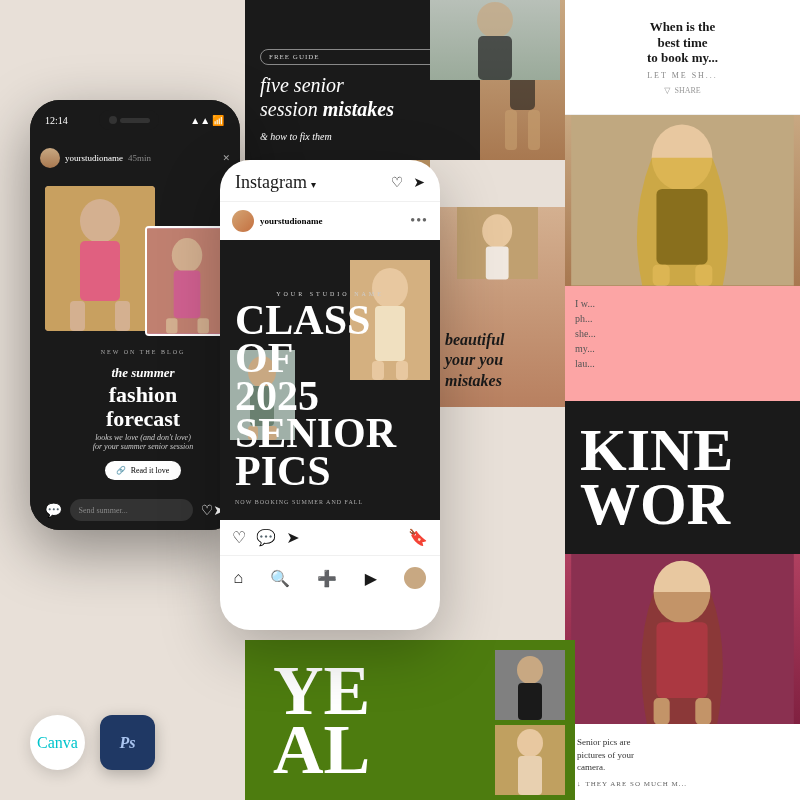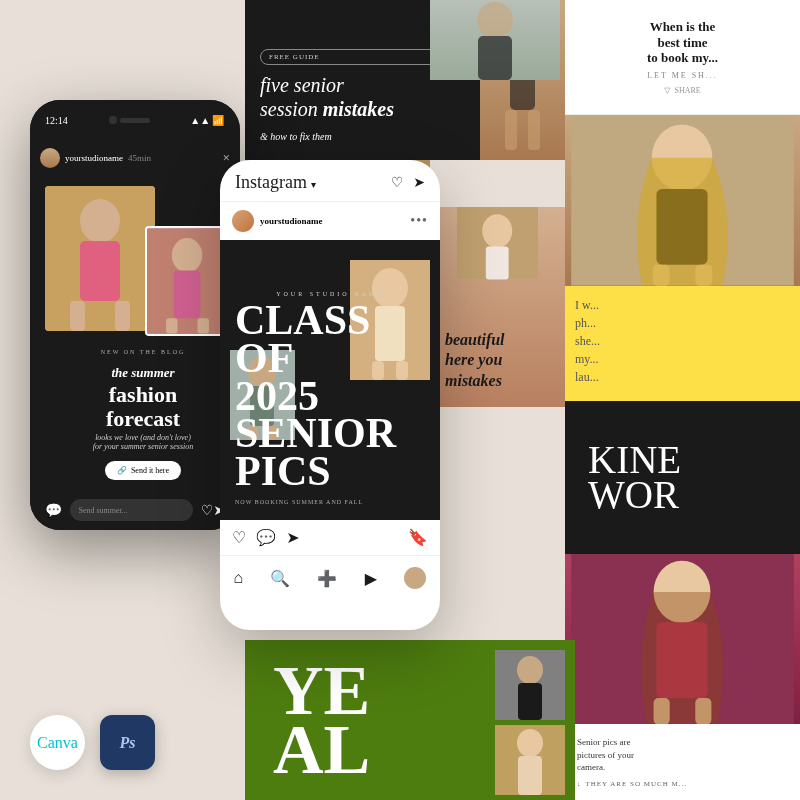--- a/index.html
+++ b/index.html
@@ -410,26 +410,25 @@
       height: 160px;
       background: #1a1a1a;
       display: flex;
       flex-direction: column;
       justify-content: center;
       padding: 15px;
       overflow: hidden;
     }
 
     .kind-word-text {
-      font-size: 39px;
-      font-weight: 400;
+      font-size: 60px;
+      font-weight: 700;
       color: white;
       line-height: 0.9;
       font-family: Georgia, serif;
-      margin-left: 8px;
     }
 
     .panel-girl-red {
       height: 180px;
       background: linear-gradient(180deg, #b04060 0%, #802040 100%);
       position: relative;
       overflow: hidden;
     }
 
     .panel-senior-text {
@@ -714,21 +713,21 @@
 
       <div class="story-text-area">
         <div class="story-label">NEW ON THE BLOG</div>
         <div class="story-title-main">
           <span class="story-title-italic">the summer</span><br>
           fashion<br>forecast
         </div>
         <div class="story-subtitle">looks we love <em>(and don't love)</em><br>for your summer senior session</div>
         <div class="story-btn">
           <span>🔗</span>
-          <span>Send it here</span>
+          <span>Read it love</span>
         </div>
       </div>
 
       <div class="phone-bottom-bar">
         <span style="color:white;font-size:14px;">💬</span>
         <div class="send-msg-box">
           <span style="font-size:8px;">Send summer...</span>
         </div>
         <span style="color:white;font-size:14px;">♡</span>
         <span style="color:white;font-size:14px;">➤</span>
@@ -818,21 +817,21 @@
 
   <div class="beautiful-panel">
     <svg viewBox="0 0 135 200" style="position:absolute;top:0;left:0;width:100%;height:60%;">
       <rect width="135" height="120" fill="#c0a070"></rect>
       <ellipse cx="67" cy="40" rx="25" ry="28" fill="#e8c8a0"></ellipse>
       <rect x="48" y="66" width="38" height="55" rx="5" fill="#f0e8e0"></rect>
     </svg>
     <div style="position:absolute;bottom:15px;left:15px;right:15px;">
       <div class="beautiful-text">
         <em>beautiful</em><br>
-        <em>here you</em><br>
+        <em>your you</em><br>
         <em>mistakes</em>
       </div>
     </div>
   </div>
 
   <div class="right-panels">
 
     <div class="panel-when-to-book">
       <div class="panel-when-title">
         When is the<br>best time<br>to book my...
@@ -849,21 +848,21 @@
         <rect width="235" height="180" fill="#c0a880"></rect>
         <ellipse cx="117" cy="45" rx="32" ry="35" fill="#e8c8a0"></ellipse>
         <rect x="90" y="78" width="54" height="80" rx="6" fill="#1a1a1a"></rect>
         <rect x="86" y="158" width="18" height="22" rx="5" fill="#e8c8a0"></rect>
         <rect x="131" y="158" width="18" height="22" rx="5" fill="#e8c8a0"></rect>
 
         <path d="M85 45 Q60 110 75 180 L160 180 Q175 110 149 45" fill="#d4a820" opacity="0.6"></path>
       </svg>
     </div>
 
-    <div style="background:#fde047;padding:10px;height:120px;overflow:hidden;font-size:12px;color:#555;line-height:1.5;">
+    <div style="background:#fca5a5;padding:10px;height:120px;overflow:hidden;font-size:10px;color:#555;line-height:1.5;">
       <p>I w...<br>ph...<br>she...<br>my...<br>lau...</p>
     </div>
 
     <div class="panel-text-kind">
       <div class="kind-word-text">KINE<br>WOR</div>
     </div>
 
     <div class="panel-girl-red">
       <svg viewBox="0 0 235 180" style="width:100%;height:100%;">
         <rect width="235" height="180" fill="#8a3050"></rect>

